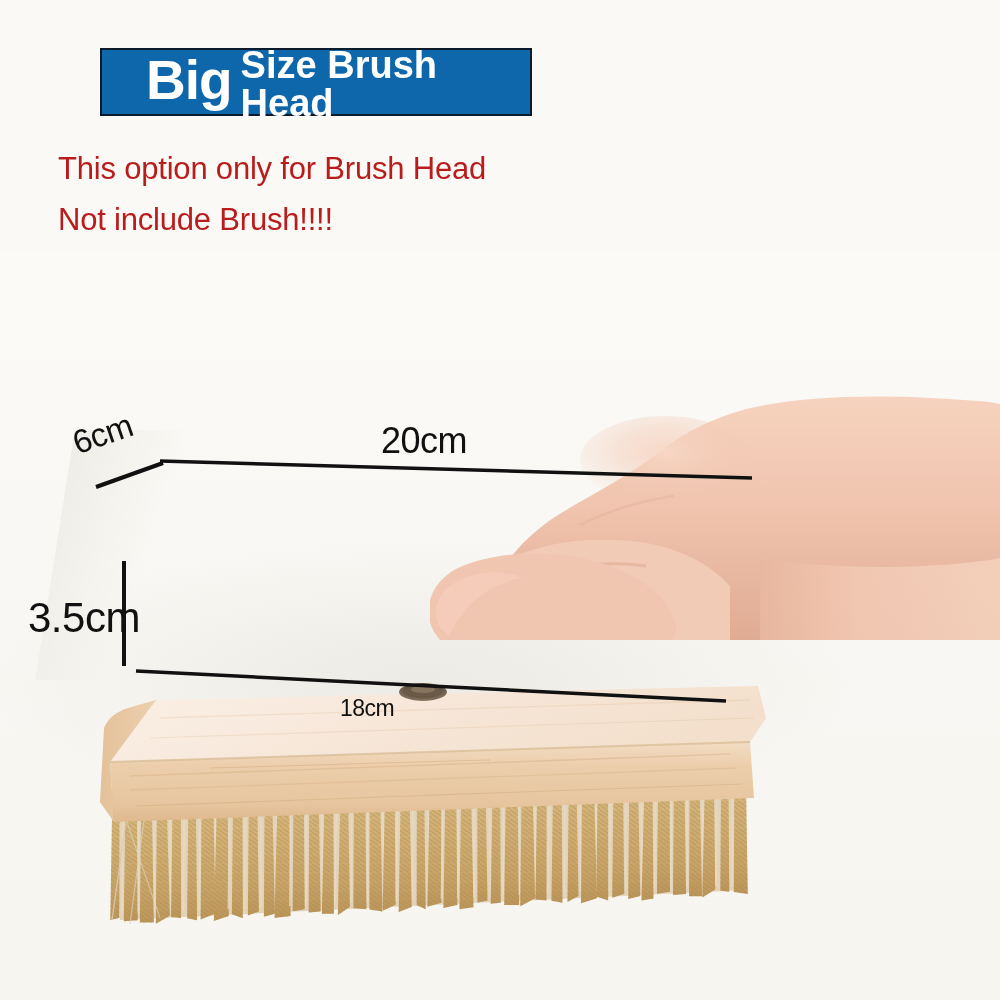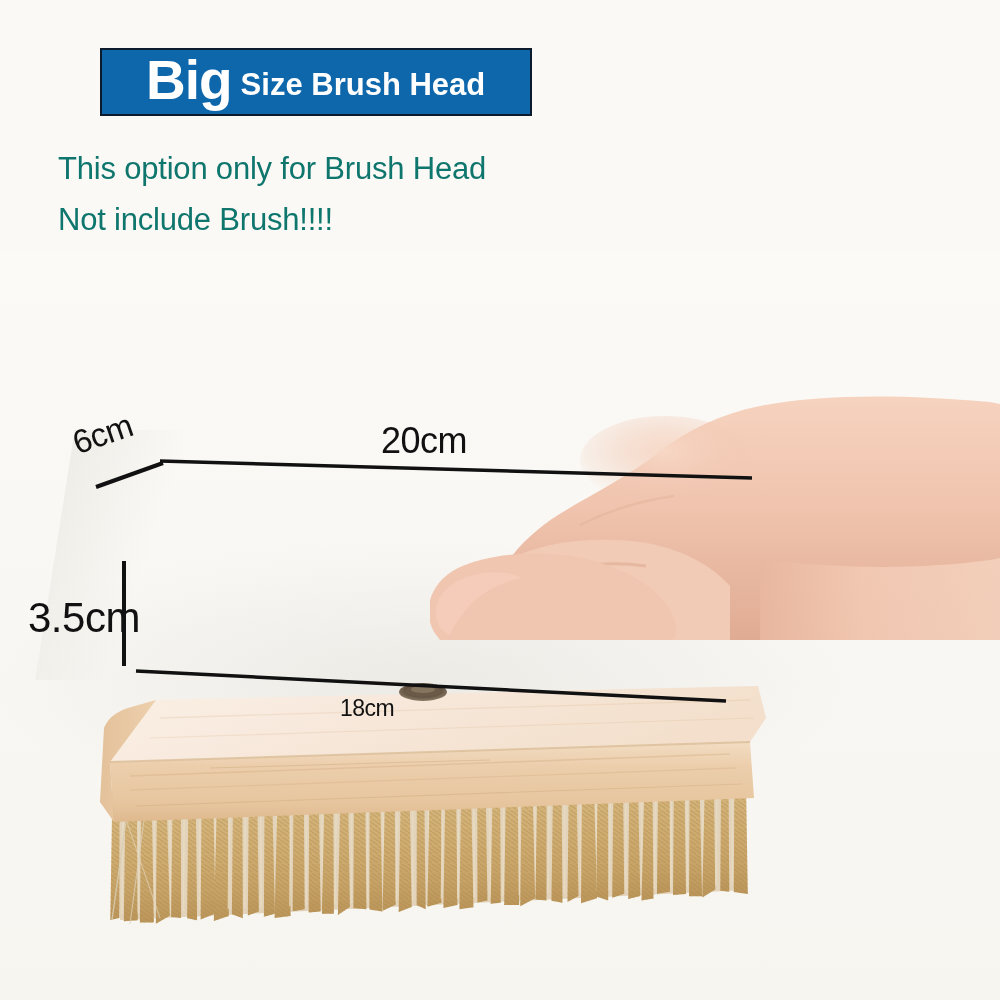--- a/index.html
+++ b/index.html
@@ -40,33 +40,33 @@
     font-size: 55px;
     font-weight: bold;
     line-height: 1;
     letter-spacing: -1px;
     margin-right: 9px;
     position: relative;
     top: -2px;
   }
   #banner .rest-word {
     color: #ffffff;
-    font-size: 31px;
+    font-size: 38px;
     font-weight: bold;
     line-height: 1;
     letter-spacing: 0px;
     position: relative;
     top: 2px;
   }
 
   
   .notice {
     position: absolute;
     left: 58px;
-    color: #0f766e;
+    color: #b91c1c;
     font-size: 31px;
     font-weight: normal;
     white-space: nowrap;
     letter-spacing: -0.2px;
   }
   #notice-1 { top: 151px; }
   #notice-2 { top: 202px; }
 
   
   #photo {

